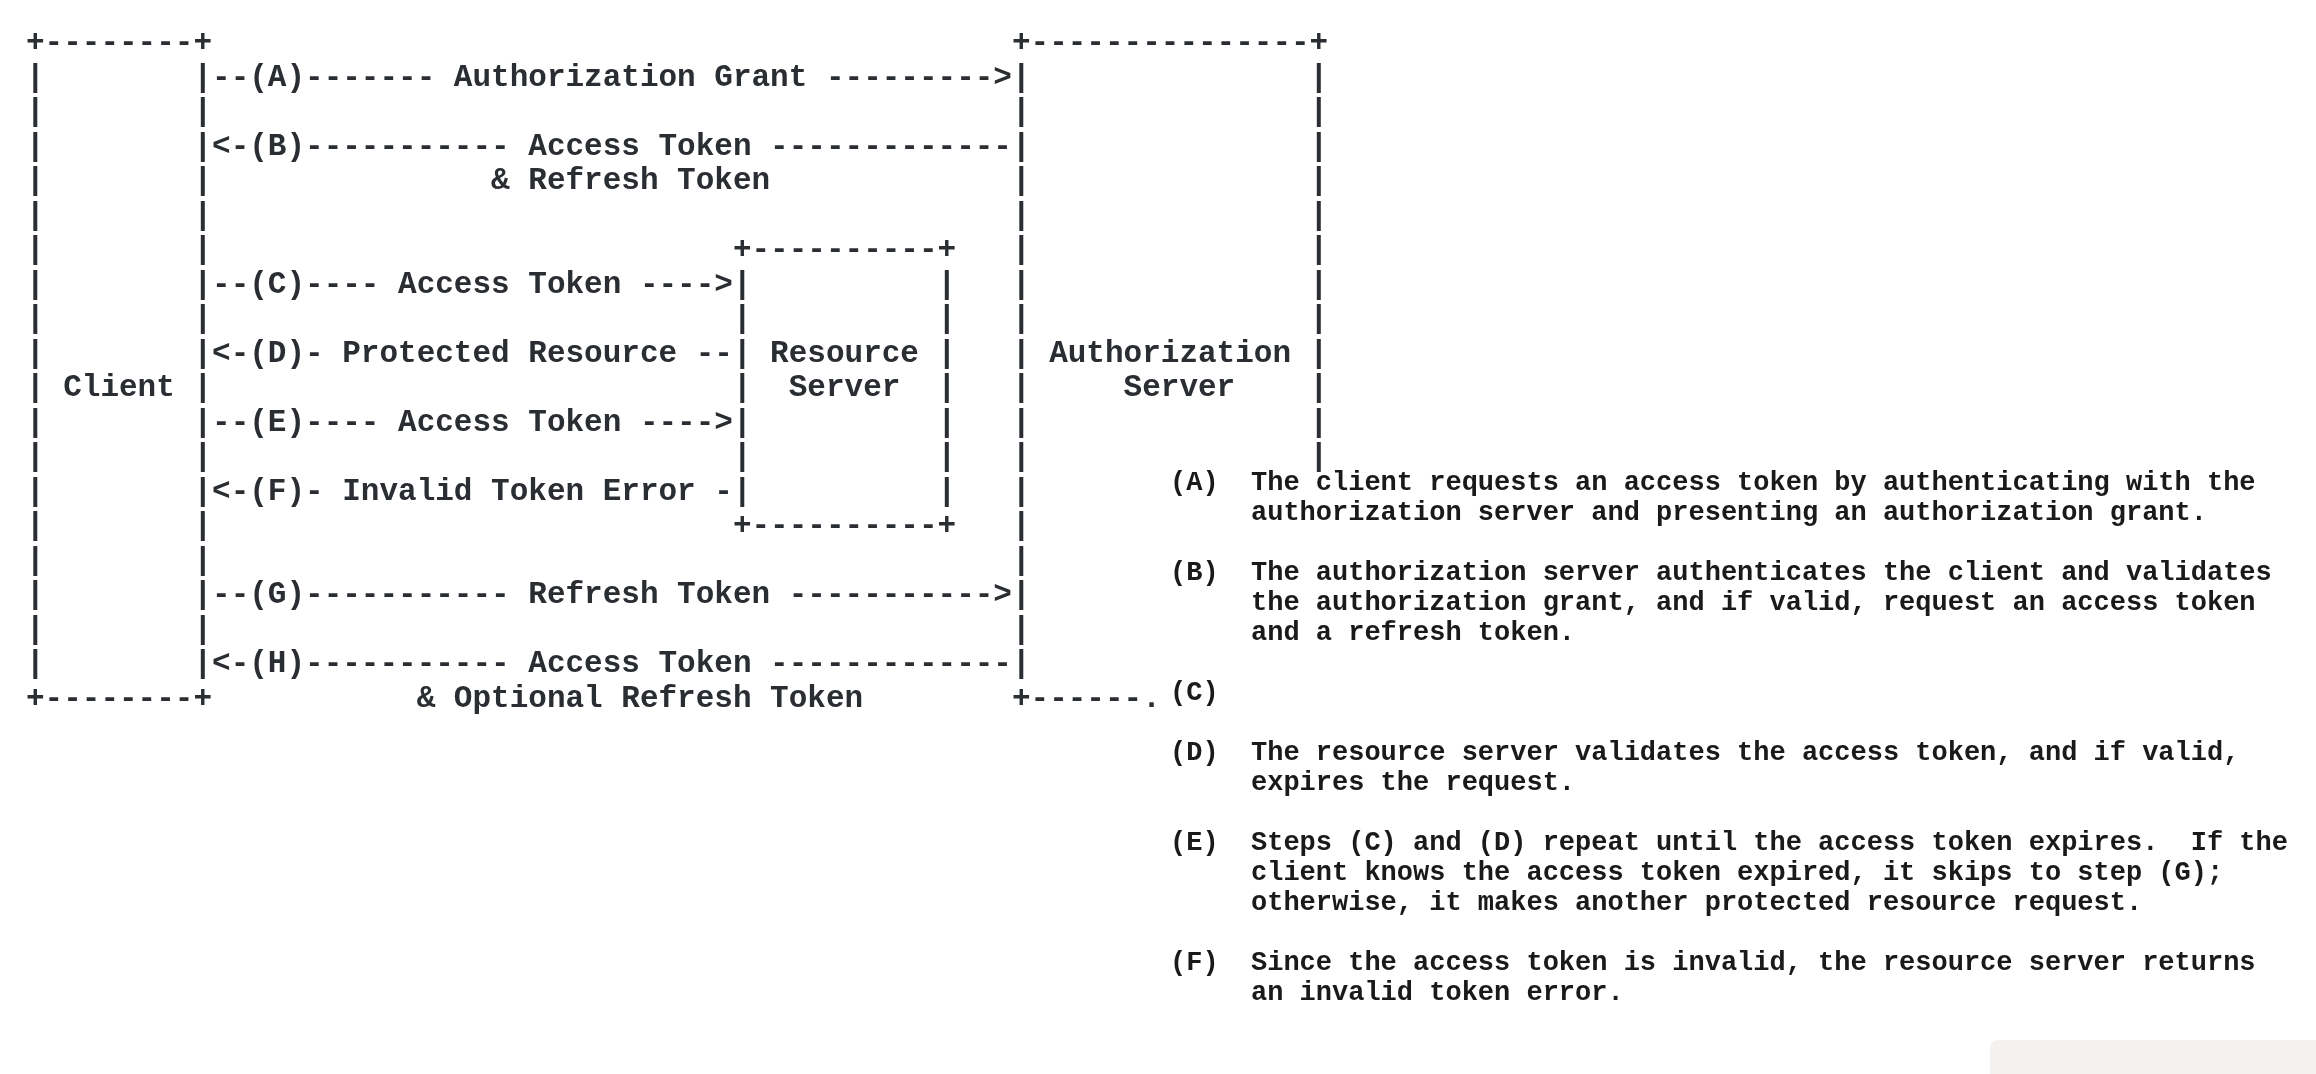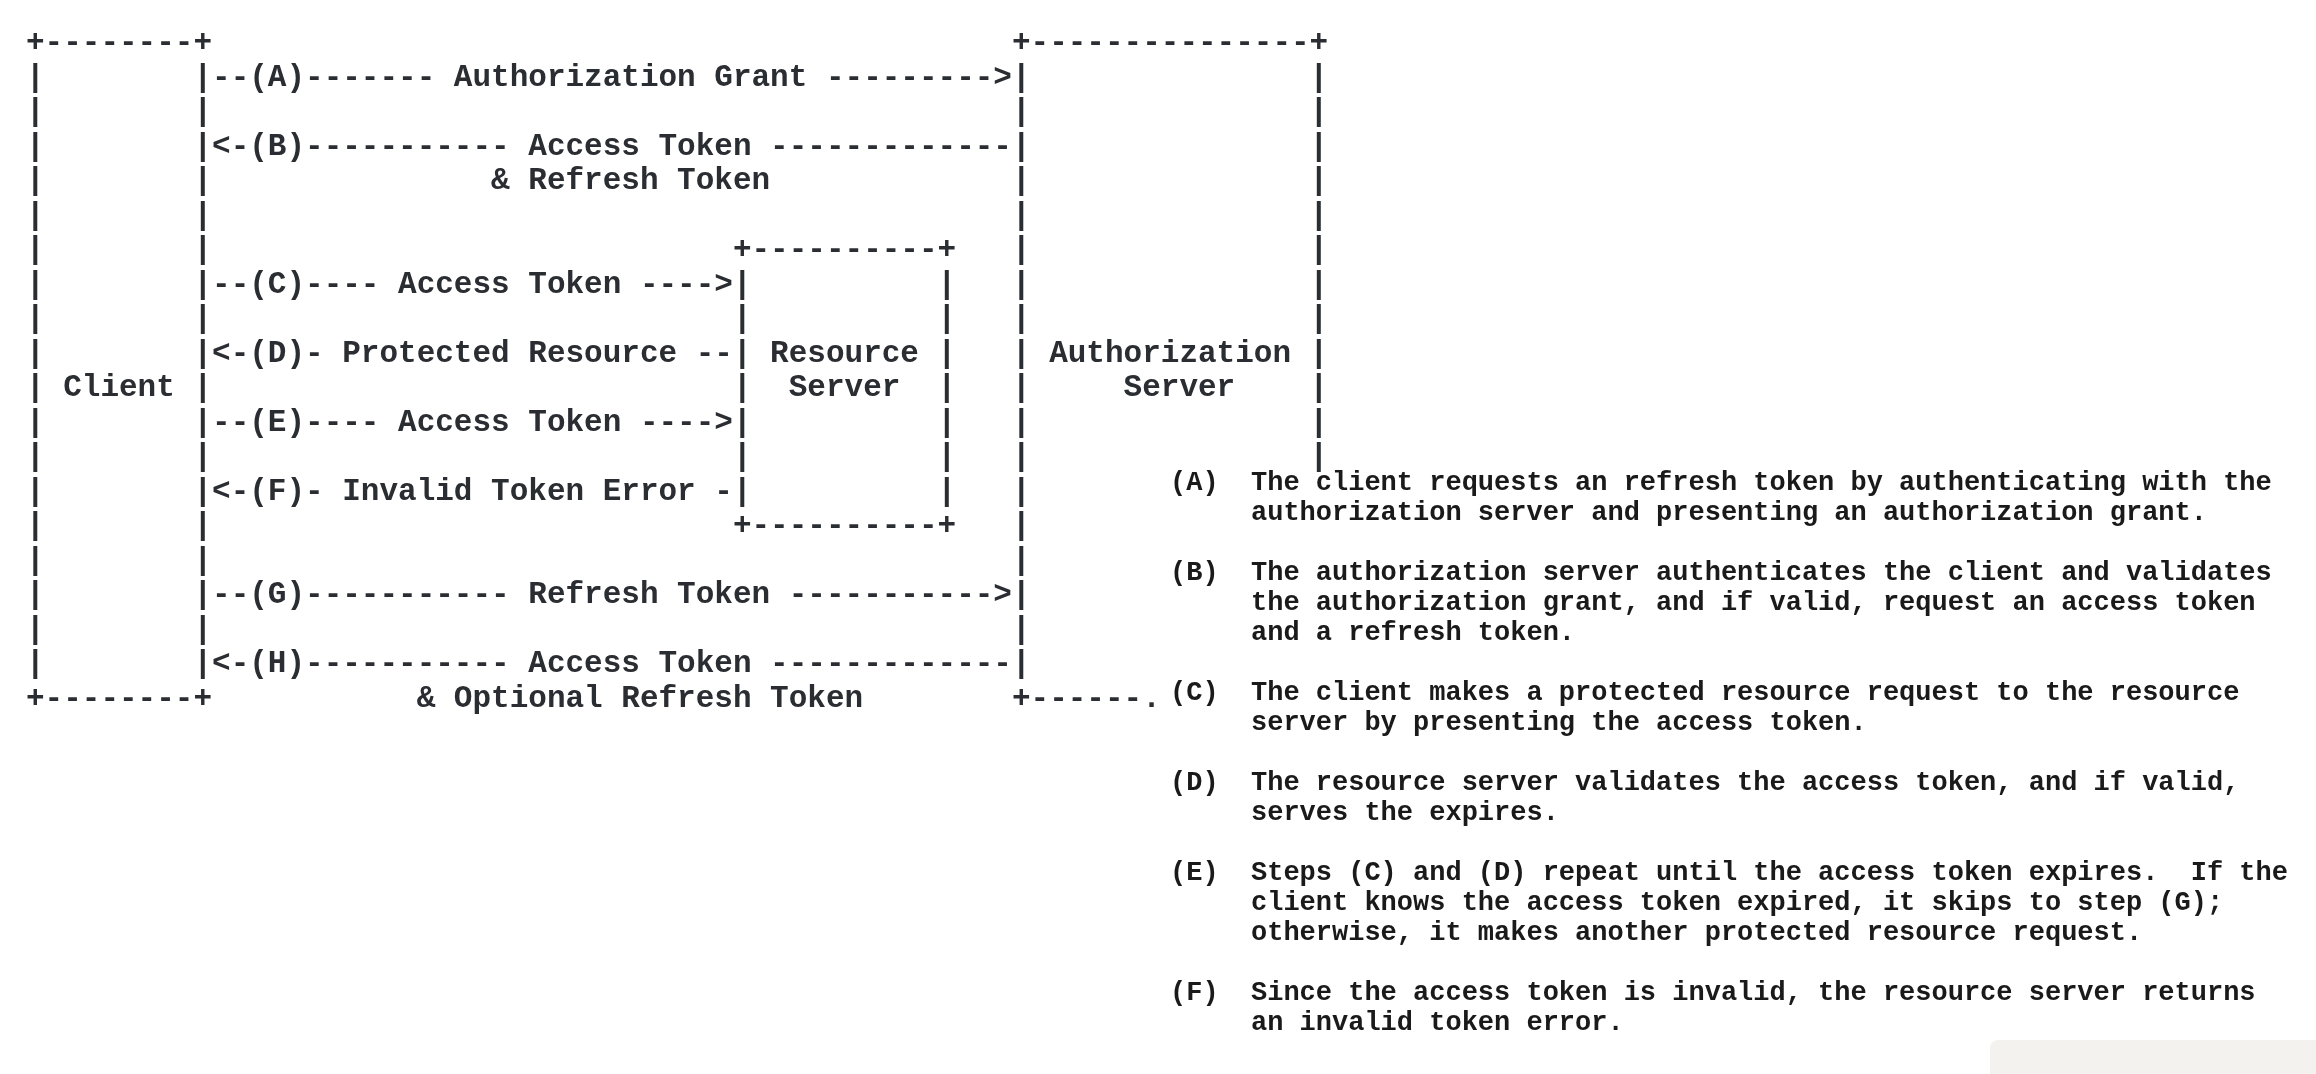--- a/index.html
+++ b/index.html
@@ -84,38 +84,36 @@
 |        |                            +----------+   |
 |        |                                           |
 |        |--(G)----------- Refresh Token -----------&gt;|
 |        |                                           |
 |        |&lt;-(H)----------- Access Token -------------|
 +--------+           &amp; Optional Refresh Token        +------.</pre>
 
   <div class="steps">
     <div class="step">
       <span class="step-label">(A)</span>
-      <div class="step-text">The client requests an refresh token by authenticating with the
+      <div class="step-text">The client requests an access token by authenticating with the
 authorization server and presenting an authorization grant.</div>
     </div>
     <div class="step">
       <span class="step-label">(B)</span>
       <div class="step-text">The authorization server authenticates the client and validates
 the authorization grant, and if valid, request an access token
 and a refresh token.</div>
     </div>
     <div class="step">
       <span class="step-label">(C)</span>
-      <div class="step-text">The client makes a protected resource request to the resource
-server by presenting the access token.</div>
     </div>
     <div class="step">
       <span class="step-label">(D)</span>
       <div class="step-text">The resource server validates the access token, and if valid,
-serves the expires.</div>
+expires the request.</div>
     </div>
     <div class="step">
       <span class="step-label">(E)</span>
       <div class="step-text">Steps (C) and (D) repeat until the access token expires.  If the
 client knows the access token expired, it skips to step (G);
 otherwise, it makes another protected resource request.</div>
     </div>
     <div class="step">
       <span class="step-label">(F)</span>
       <div class="step-text">Since the access token is invalid, the resource server returns

